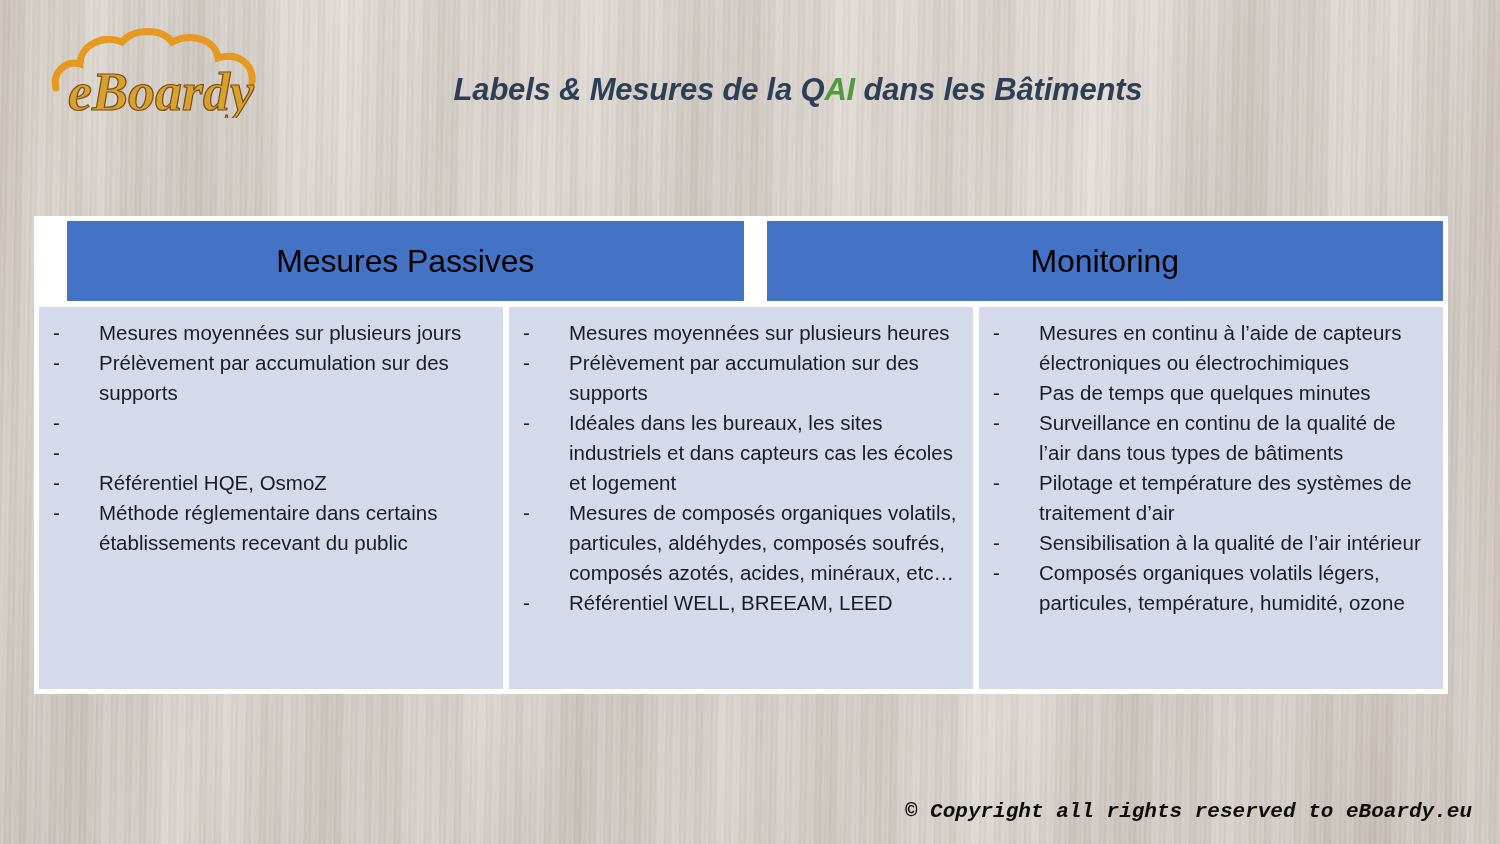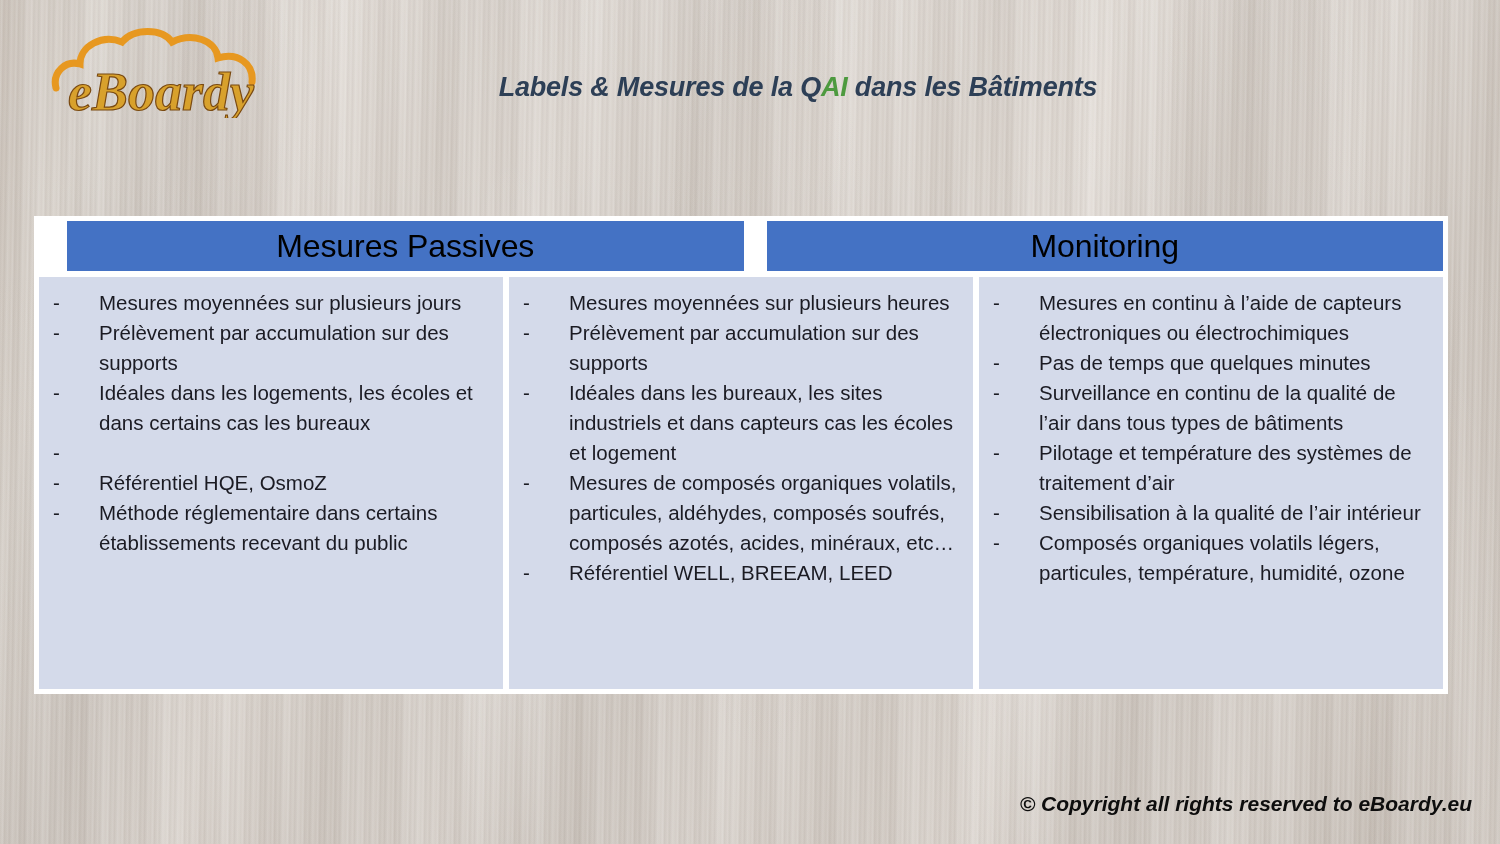--- a/index.html
+++ b/index.html
@@ -66,21 +66,21 @@
     position:absolute; left:50px; top:26px;
     width:230px; height:92px;
   }
   #logo svg { display:block; }
 
   
   #page-title {
     position:absolute; left:0; top:72px; width:1500px;
     text-align:center;
     padding-left:96px;
-    font-size:27px;
+    font-size:31px;
     font-weight:bold;
     font-style:italic;
     font-stretch:condensed;
     letter-spacing:-0.2px;
     color:#2d3f56;
     white-space:nowrap;
   }
   #page-title .qai-green { color:#4d9a3f; }
 
   
@@ -88,21 +88,21 @@
     position:absolute;
     left:34px; top:216px;
     width:1414px; height:478px;
     background:#ffffff;
     padding:5px;
     display:flex;
     flex-direction:column;
   }
   .table-header-row {
     display:flex;
-    height:50px;
+    height:80px;
     gap:23px;
     margin-left:28px;
   }
   .header-cell {
     flex:1;
     background:#4472c4;
     display:flex;
     align-items:center;
     justify-content:center;
     font-size:32px;
@@ -130,26 +130,27 @@
   .bullet-dash {
     width:46px;
     flex:0 0 46px;
     color:#1b1b23;
   }
   .bullet-text { flex:1; }
 
   
   #copyright {
     position:absolute;
-    right:28px; bottom:28px;
+    right:28px; bottom:21px;
     font-size:21px;
     font-weight:bold;
     font-style:italic;
     color:#0d0d0d;
     white-space:nowrap;
+    font-family:Liberation Mono, monospace;
   }
 </style>
 </head>
 <body>
 
 <div id="slide">
   <div id="wood-base"></div>
   <div id="wood-grain"></div>
   <div id="wood-bands"></div>
 
@@ -178,21 +179,20 @@
           <li class="bullet-item">
             <span class="bullet-dash">-</span>
             <span class="bullet-text">Mesures moyennées sur plusieurs jours</span>
           </li>
           <li class="bullet-item">
             <span class="bullet-dash">-</span>
             <span class="bullet-text">Prélèvement par accumulation sur des supports</span>
           </li>
           <li class="bullet-item">
             <span class="bullet-dash">-</span>
-            <span class="bullet-text">Idéales dans les logements, les écoles et dans certains cas les bureaux</span>
           </li>
           <li class="bullet-item">
             <span class="bullet-dash">-</span>
           </li>
           <li class="bullet-item">
             <span class="bullet-dash">-</span>
             <span class="bullet-text">Référentiel HQE, OsmoZ</span>
           </li>
           <li class="bullet-item">
             <span class="bullet-dash">-</span>

